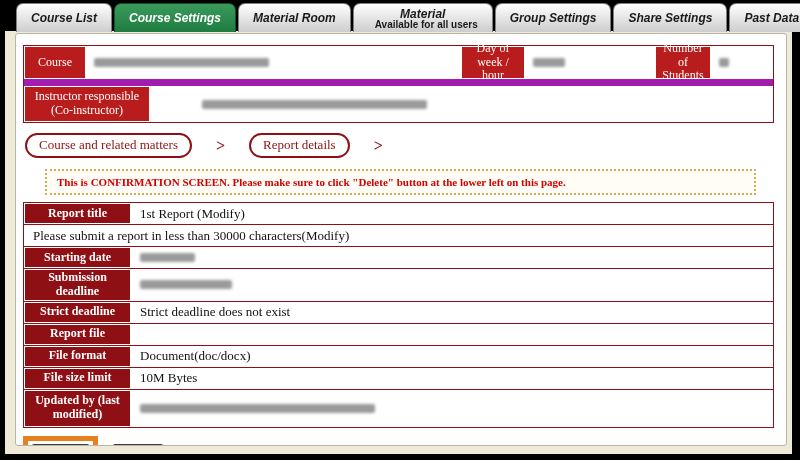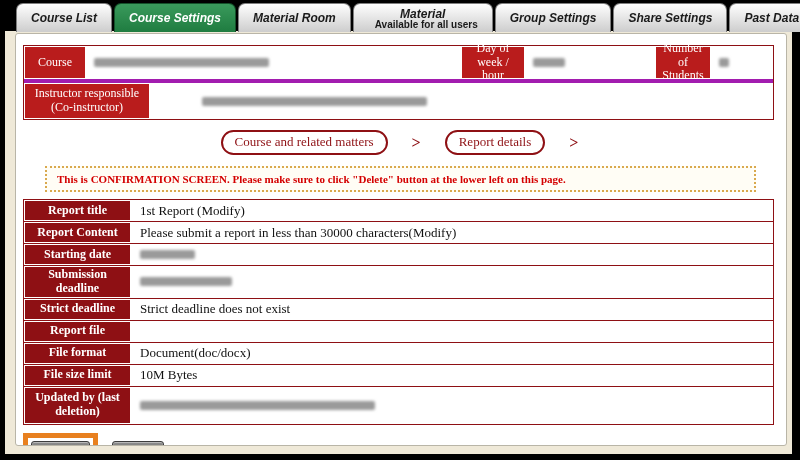--- a/index.html
+++ b/index.html
@@ -23,39 +23,39 @@
   
   .page{position:absolute;left:5px;top:31px;width:787px;height:423px;background:#efe9d8;}
   .panel{
     position:absolute;left:10px;top:2px;right:5px;bottom:8px;background:#fff;
     border:1px solid #b9b5a7;border-radius:3px;box-sizing:border-box;
     padding:11px 12px 0 7px;overflow:hidden;
   }
   
   .ctable{border:1px solid #8e1014;}
   .crow{display:flex;}
-  .crow + .crow{border-top:4px solid #a21caf;gap:44px;}
+  .crow + .crow{border-top:7px solid #a21caf;gap:44px;}
   .crow-a{height:33px;}
   .crow-b{height:36px;}
   .clabel{
     background:#b91c1c;border:1px solid #fff;color:#fff;
     font-weight:normal;font-size:12px;line-height:1.15;
     display:flex;align-items:center;justify-content:center;text-align:center;
     box-sizing:border-box;flex-shrink:0;padding:0 4px;
   }
   .w-course{width:62px;}
   .w-day{width:64px;}
   .w-stud{width:56px;}
   .w-inst{width:126px;}
   .cvalue{display:flex;align-items:center;padding-left:8px;box-sizing:border-box;}
   .cv-flex{flex:1;}
   .cv-day{width:130px;flex-shrink:0;}
   .cv-stud{width:62px;flex-shrink:0;}
   
-  .crumbs{display:flex;align-items:center;gap:24px;margin:10px 0 0 2px;justify-content:center;}
+  .crumbs{display:flex;align-items:center;gap:24px;margin:10px 0 0 2px;}
   .pill{
     border:2px solid #8e1014;border-radius:13px;background:#fff;color:#8e1014;
     font-size:13px;padding:2px 12px 3px;cursor:pointer;white-space:nowrap;
   }
   .pill.active{background:#8e1014;color:#fff;font-weight:bold;cursor:default;}
   .sep{color:#8e1014;font-weight:bold;font-size:16px;}
   
   .notice{
     margin:11px 18px 0 22px;border:2px dotted #d9a94e;background:#fffdf5;
     padding:5px 10px;font-weight:bold;font-size:11px;color:#d40000;
@@ -151,21 +151,20 @@
     </div>
 
     <div class="notice">This is CONFIRMATION SCREEN. Please make sure to click "Delete" button at the lower left on this page.</div>
 
     <div class="dtable">
       <div class="drow">
         <div class="dlabel">Report title</div>
         <div class="dvalue">1st Report (Modify)</div>
       </div>
       <div class="drow">
-        <div class="dlabel">Report Content</div>
         <div class="dvalue">Please submit a report in less than 30000 characters(Modify)</div>
       </div>
       <div class="drow">
         <div class="dlabel">Starting date</div>
         <div class="dvalue">
           <span class="blur" style="width:55px;"></span>
         </div>
       </div>
       <div class="drow">
         <div class="dlabel">Submission deadline</div>
@@ -183,21 +182,21 @@
       </div>
       <div class="drow">
         <div class="dlabel">File format</div>
         <div class="dvalue">Document(doc/docx)</div>
       </div>
       <div class="drow">
         <div class="dlabel">File size limit</div>
         <div class="dvalue">10M Bytes</div>
       </div>
       <div class="drow drow-tall">
-        <div class="dlabel">Updated by (last deletion)</div>
+        <div class="dlabel">Updated by (last modified)</div>
         <div class="dvalue">
           <span class="blur" style="width:235px;"></span>
         </div>
       </div>
     </div>
 
     <div class="actions">
       <span class="highlight">
         <button class="btn">Delete</button>
       </span>

